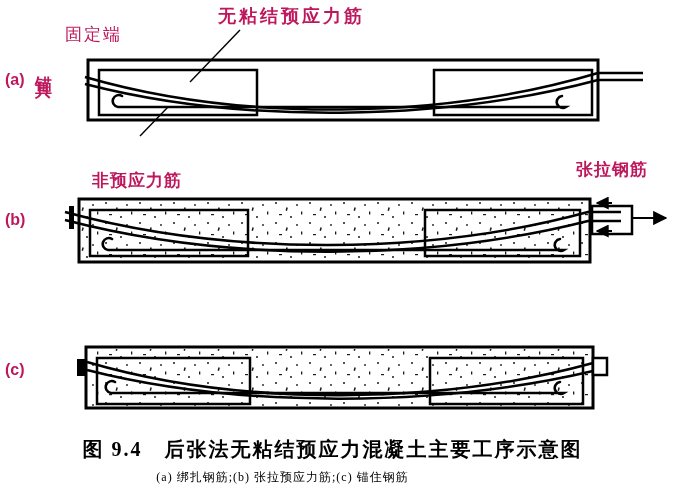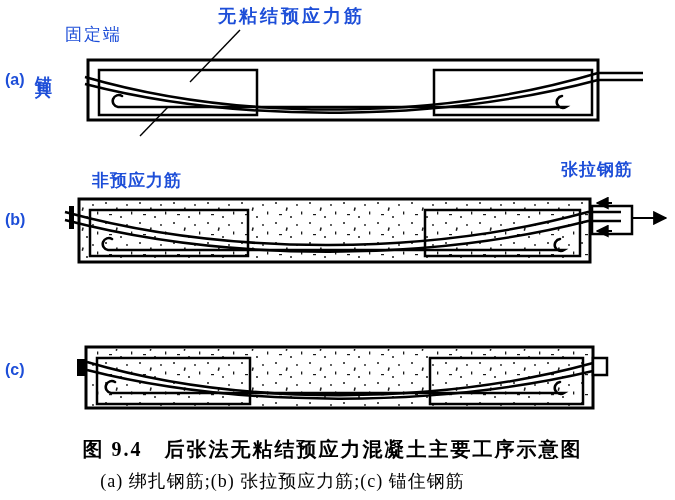--- a/index.html
+++ b/index.html
@@ -1,34 +1,34 @@
 <!DOCTYPE html>
 <html><head>
 <meta charset="utf-8">
 <style>
   html,body{margin:0;padding:0;background:#fff;}
   .canvas{
     position:relative;width:675px;height:500px;background:#fff;
     font-family:"Liberation Serif","DejaVu Serif",serif;color:#000;overflow:hidden;
   }
   .canvas svg{position:absolute;left:0;top:0;}
-  .lbl{position:absolute;white-space:nowrap;color:#1d4ed8;}
+  .lbl{position:absolute;white-space:nowrap;color:#be185d;}
   .lbl-fixed-end{left:65px;top:23px;font-size:17px;font-weight:normal;letter-spacing:2px;}
   .lbl-unbonded{left:218px;top:4px;font-size:18px;font-weight:bold;letter-spacing:3px;}
   .lbl-anchor{left:32px;top:63px;font-size:17px;font-weight:bold;writing-mode:vertical-rl;letter-spacing:6px;}
   .lbl-stage{font-size:16px;font-weight:bold;font-family:"Liberation Sans","DejaVu Sans",sans-serif;}
   .lbl-stage-a{left:5px;top:71px;}
   .lbl-stage-b{left:5px;top:211px;}
   .lbl-stage-c{left:5px;top:361px;}
   .lbl-nonpre{left:92px;top:135px;font-size:17px;font-weight:bold;letter-spacing:1px;margin-top:34px;}
-  .lbl-tension{left:561px;top:158px;font-size:17px;font-weight:bold;letter-spacing:1px;}
+  .lbl-tension{left:576px;top:158px;font-size:17px;font-weight:bold;letter-spacing:1px;}
   .caption{position:absolute;left:0;top:436px;width:665px;text-align:center;
            font-size:20px;font-weight:bold;letter-spacing:2px;}
   .subcaption{position:absolute;left:0;top:469px;width:565px;text-align:center;
-           font-size:18px;letter-spacing:1px;}
+           font-size:12px;letter-spacing:1px;}
 </style>
 </head>
 <body>
 
 <div class="canvas">
 
   <svg width="675" height="500" viewBox="0 0 675 500">
     <defs>
       <marker id="ah" viewBox="0 0 10 10" refX="9" refY="5" markerWidth="6.5" markerHeight="6.5" orient="auto">
         <path d="M0,0 L10,5 L0,10 z" fill="#000"></path>

